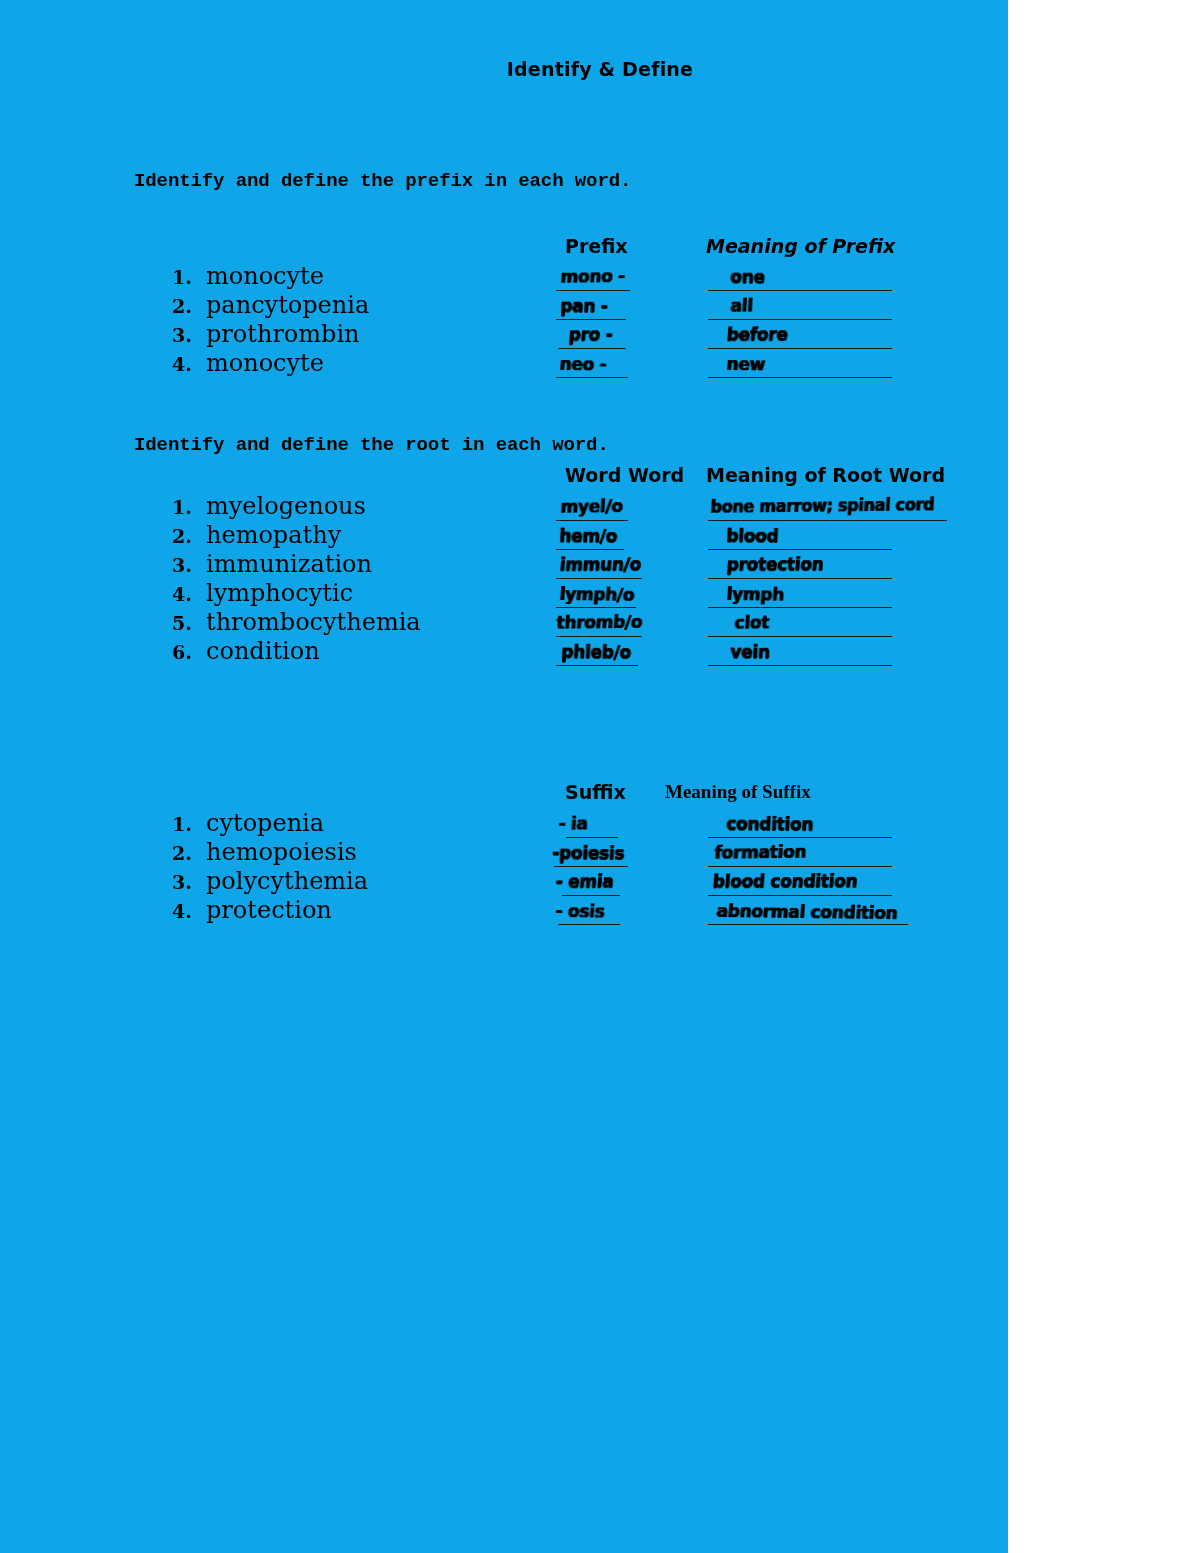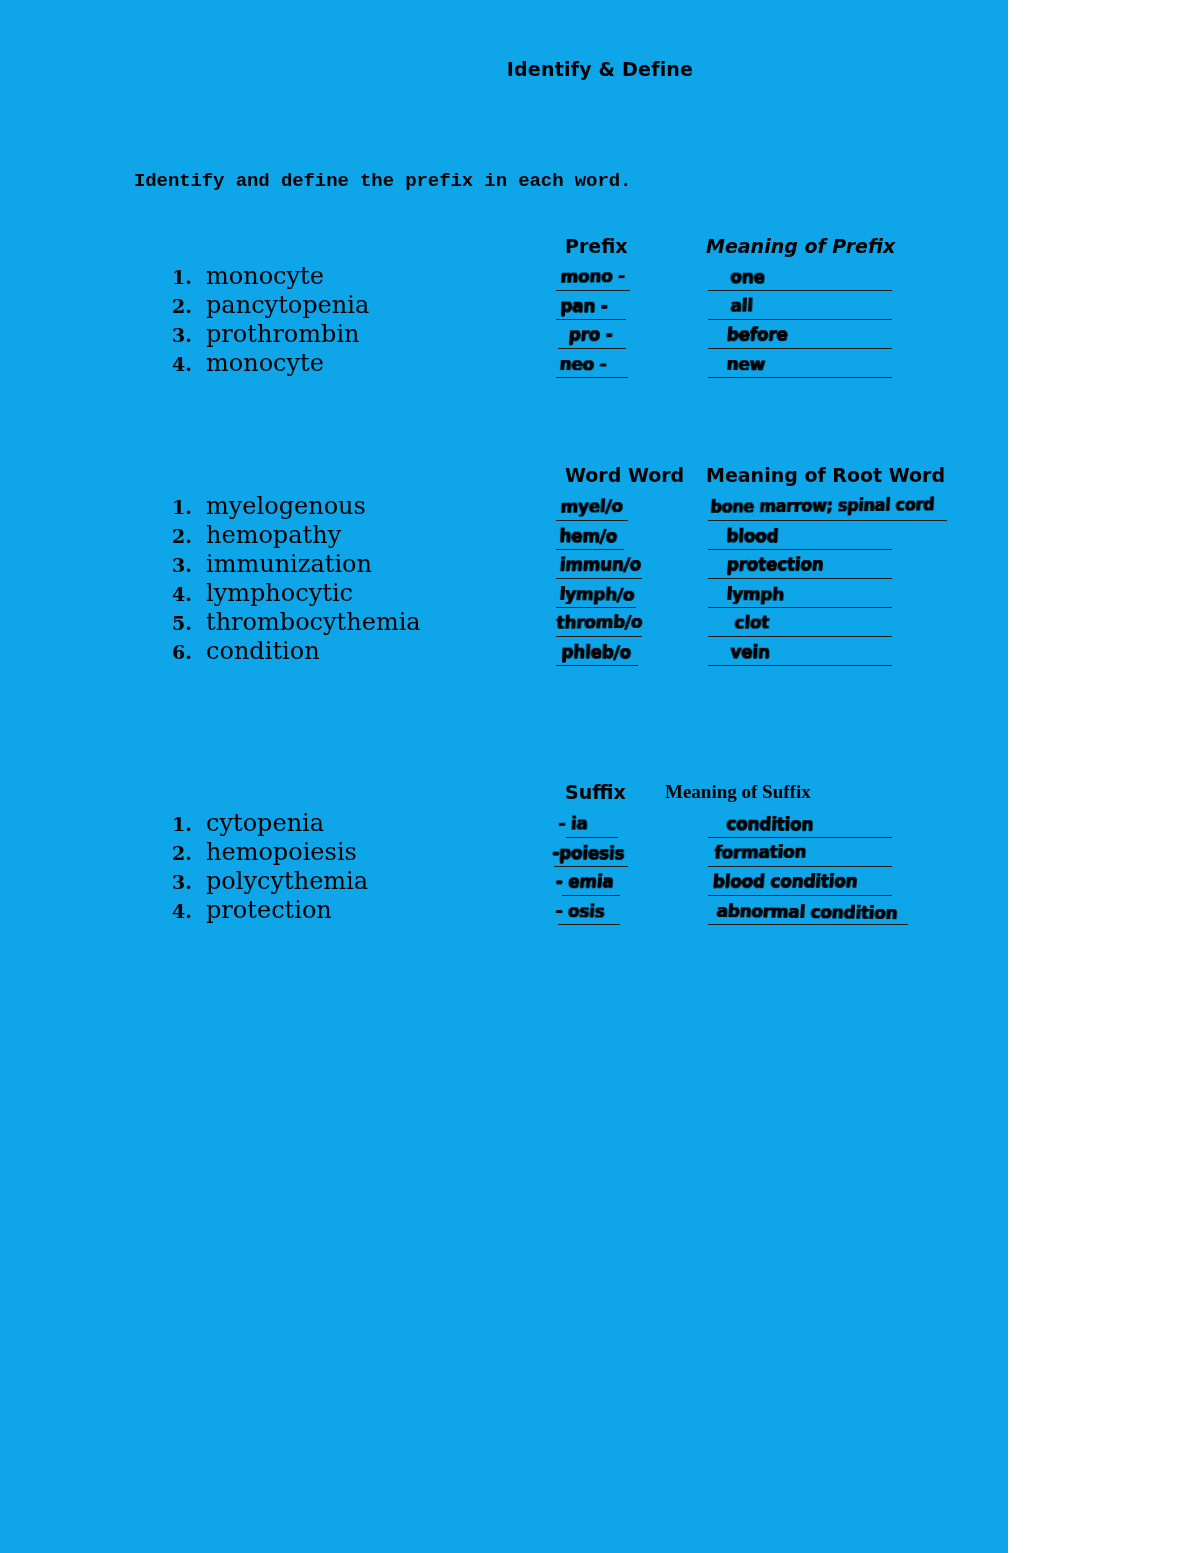--- a/index.html
+++ b/index.html
@@ -176,20 +176,21 @@
     <li class="hw-row">
       <span class="hw-ink t3" style="left:18px;">before</span>
       <span class="hw-rule" style="left:0px; width:184px;"></span>
     </li>
     <li class="hw-row">
       <span class="hw-ink t4" style="left:18px;">new</span>
       <span class="hw-rule" style="left:0px; width:184px;"></span>
     </li>
   </ul>
 
+  <div class="instruction" style="top:434px;">Identify and define the root in each word.</div>
 
   <div class="col-head" style="top:464px; left:565px;">Word Word</div>
   <div class="col-head" style="top:464px; left:706px;">Meaning of Root Word</div>
 
   <ul class="word-list" style="top:492px;">
     <li class="word-row">
       <span class="word-num">1.</span>
       <span class="word-text">myelogenous</span>
     </li>
     <li class="word-row">

